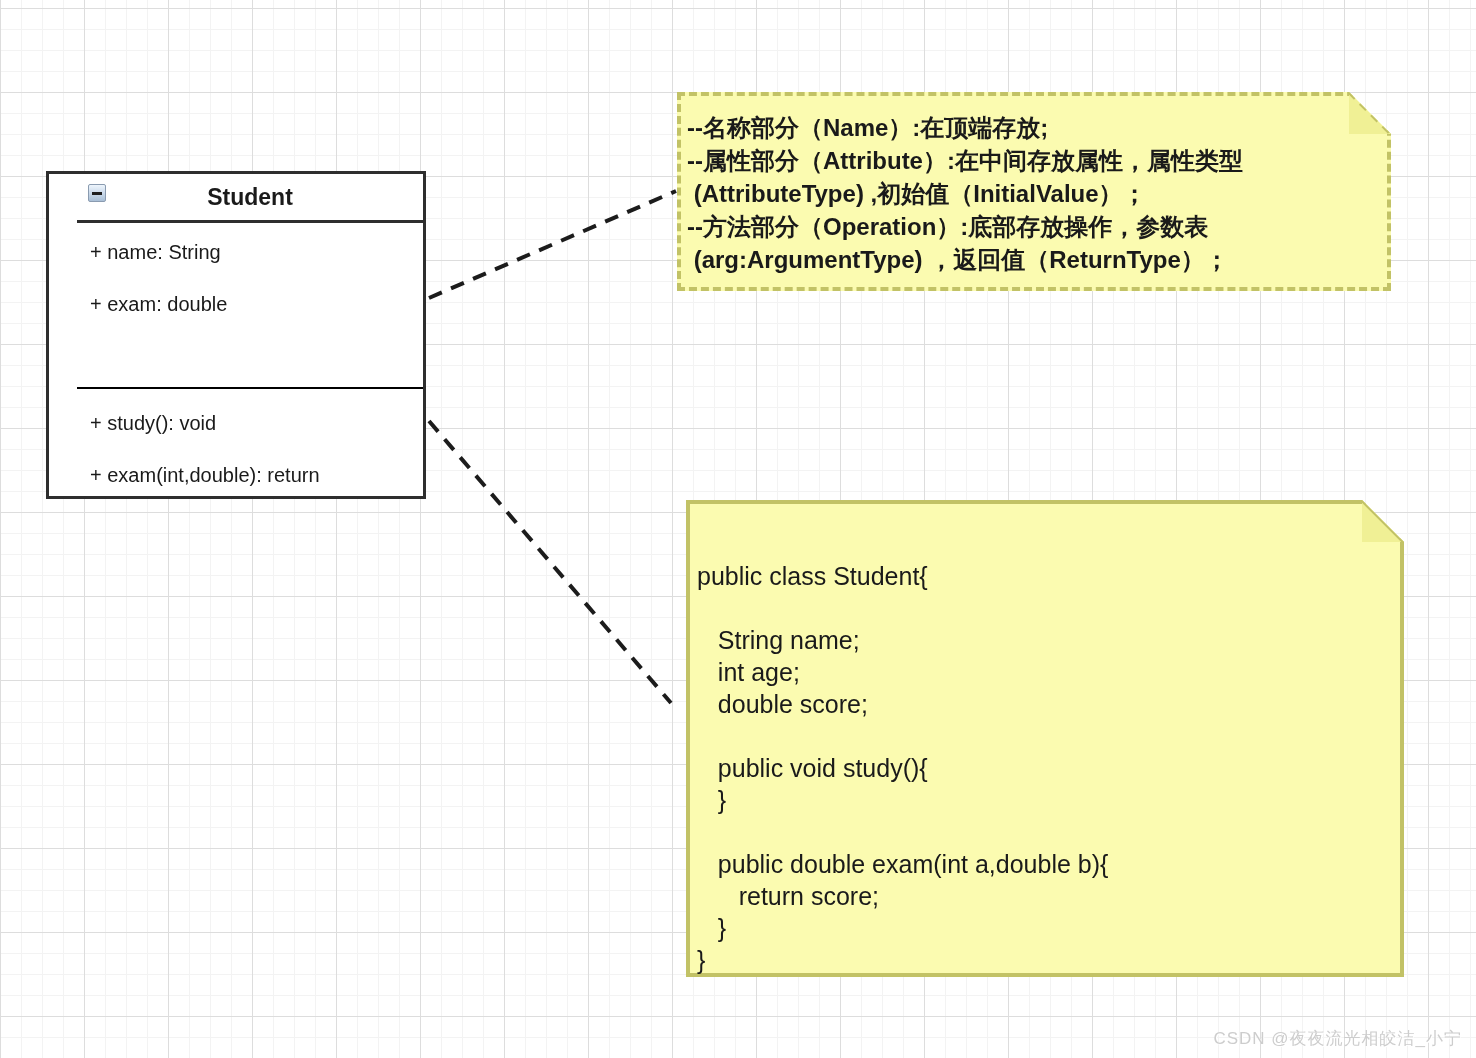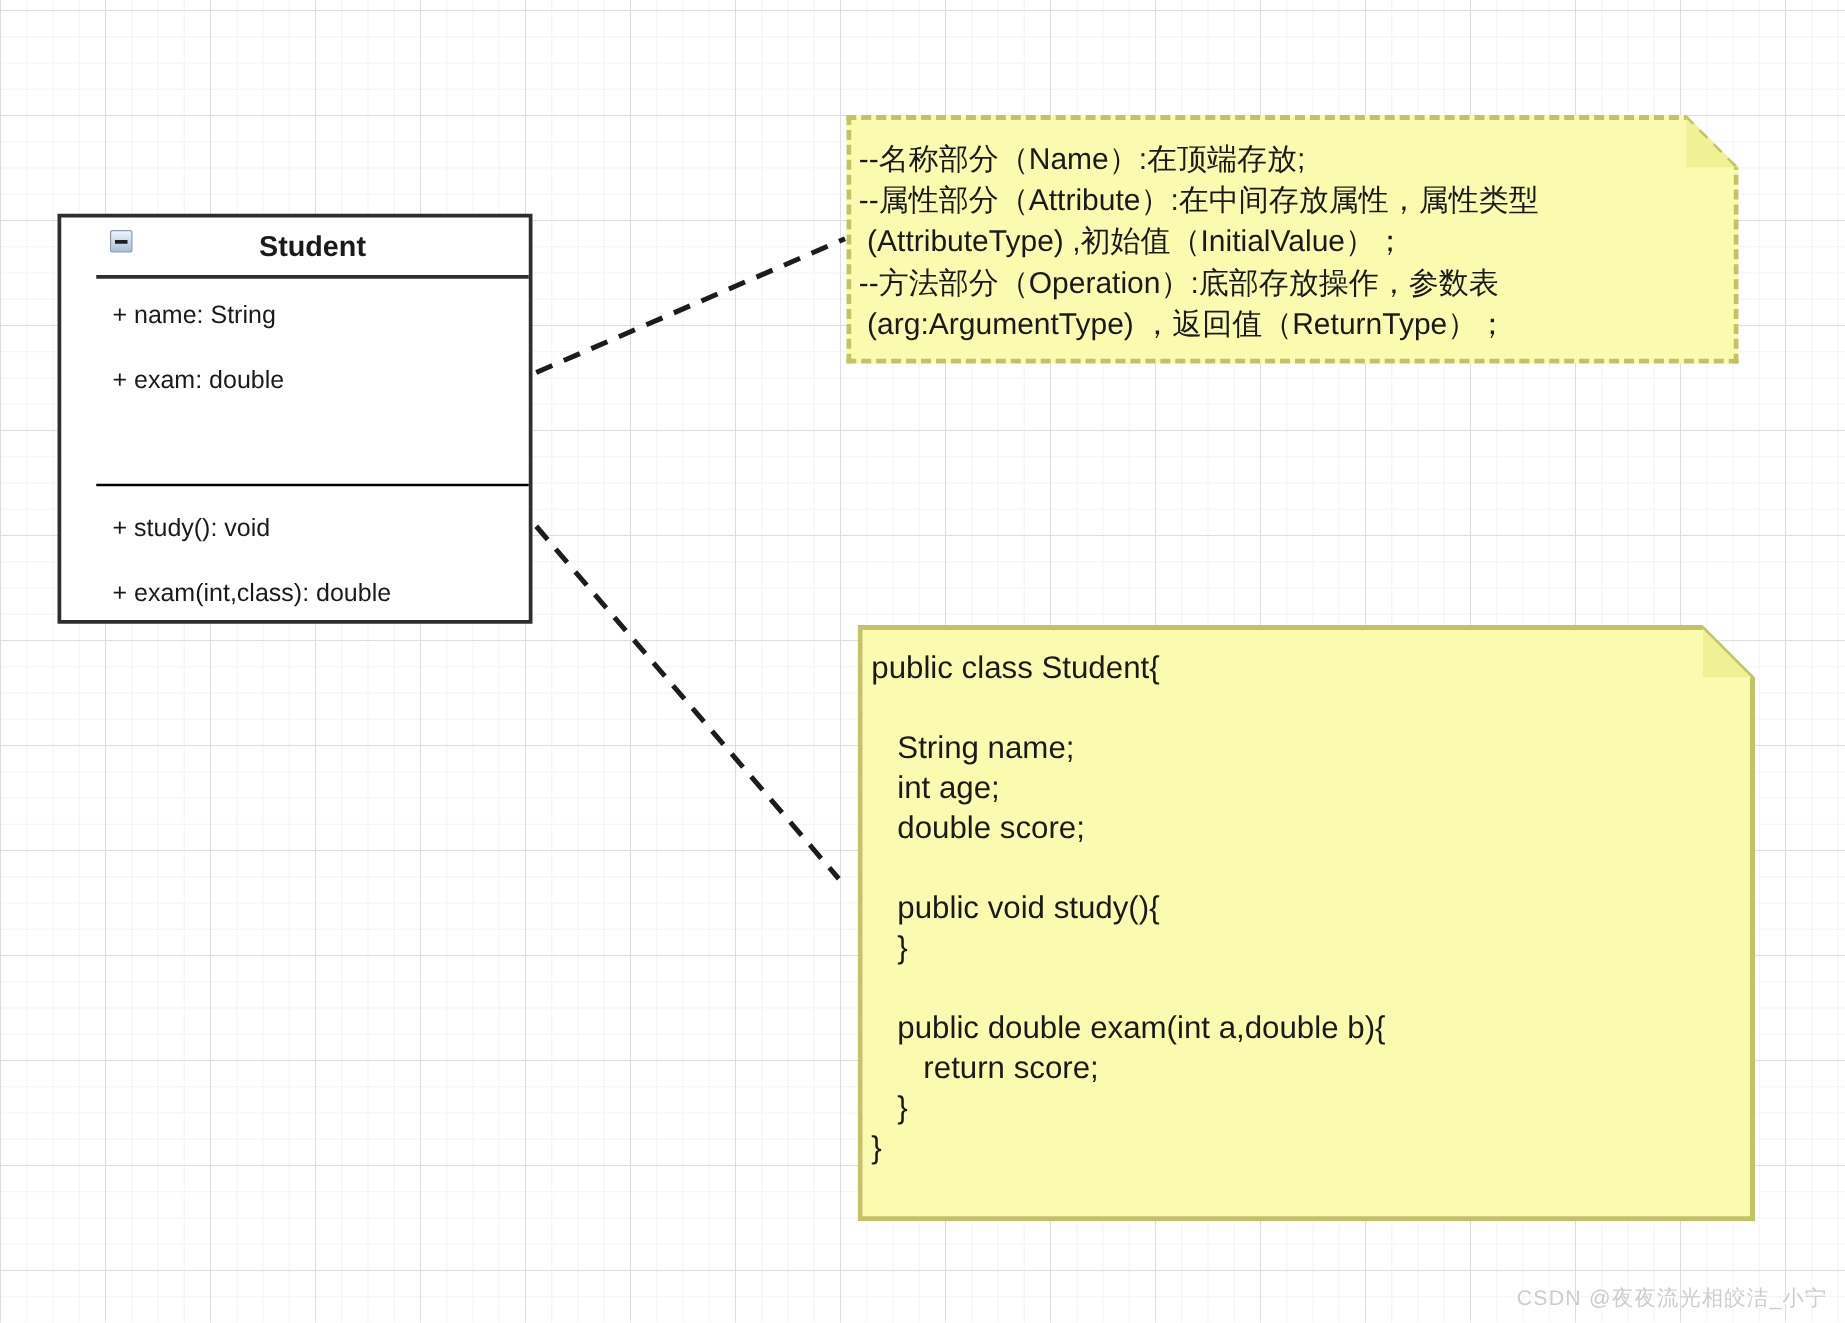--- a/index.html
+++ b/index.html
@@ -54,32 +54,32 @@
   }
   .divider{height:0;border-top:2px solid #000;}
   .methods{padding-top:8px;}
 
   
   .note{
     position:absolute;box-sizing:border-box;background:var(--note-bg);
     border:4px solid var(--note-border);
     clip-path:polygon(0 0, calc(100% - 42px) 0, 100% 42px, 100% 100%, 0 100%);
   }
-  .note.dashed{border-style:dashed;}
+  .note.dashed{border-style:dashed;font-weight:bold;}
   .note .fold{position:absolute;top:-4px;right:-4px;width:42px;height:42px;pointer-events:none;}
   .note .fold path{fill:var(--note-fold);}
   .note .fold line{stroke:var(--note-border);stroke-width:4;}
   .note.dashed .fold line{stroke-dasharray:9 7;}
   .uml-note{left:677px;top:92px;width:714px;height:199px;}
   .uml-note .note-text{
     padding:15px 6px 0 6px;font-size:24px;line-height:33px;white-space:pre;
   }
   .code-note{left:686px;top:500px;width:718px;height:477px;}
   .code-note .note-text{
-    padding:14px 0 0 7px;font-size:25px;line-height:32px;white-space:pre;
+    padding:44px 0 0 7px;font-size:25px;line-height:32px;white-space:pre;margin-top:12px;
   }
 
   .watermark{
     position:absolute;right:14px;bottom:8px;font-size:17px;
     color:var(--watermark);text-shadow:1px 1px 0 #ffffff;letter-spacing:1px;margin-top:24px;
   }
 </style>
 </head>
 <body>
 
@@ -97,21 +97,21 @@
       </span>
       <span>Student</span>
     </div>
     <div class="compartment attrs">
       <div class="row">+ name: String</div>
       <div class="row">+ exam: double</div>
     </div>
     <div class="divider"></div>
     <div class="compartment methods">
       <div class="row">+ study(): void</div>
-      <div class="row">+ exam(int,class): double</div>
+      <div class="row">+ exam(int,double): return</div>
     </div>
   </div>
 
   <div class="note dashed uml-note">
     <svg class="fold" viewBox="0 0 42 42">
       <path d="M0,0 L42,42 L0,42 Z"></path>
       <line x1="0" y1="0" x2="42" y2="42"></line>
     </svg>
     <div class="note-text">--名称部分（Name）:在顶端存放;
 --属性部分（Attribute）:在中间存放属性，属性类型

